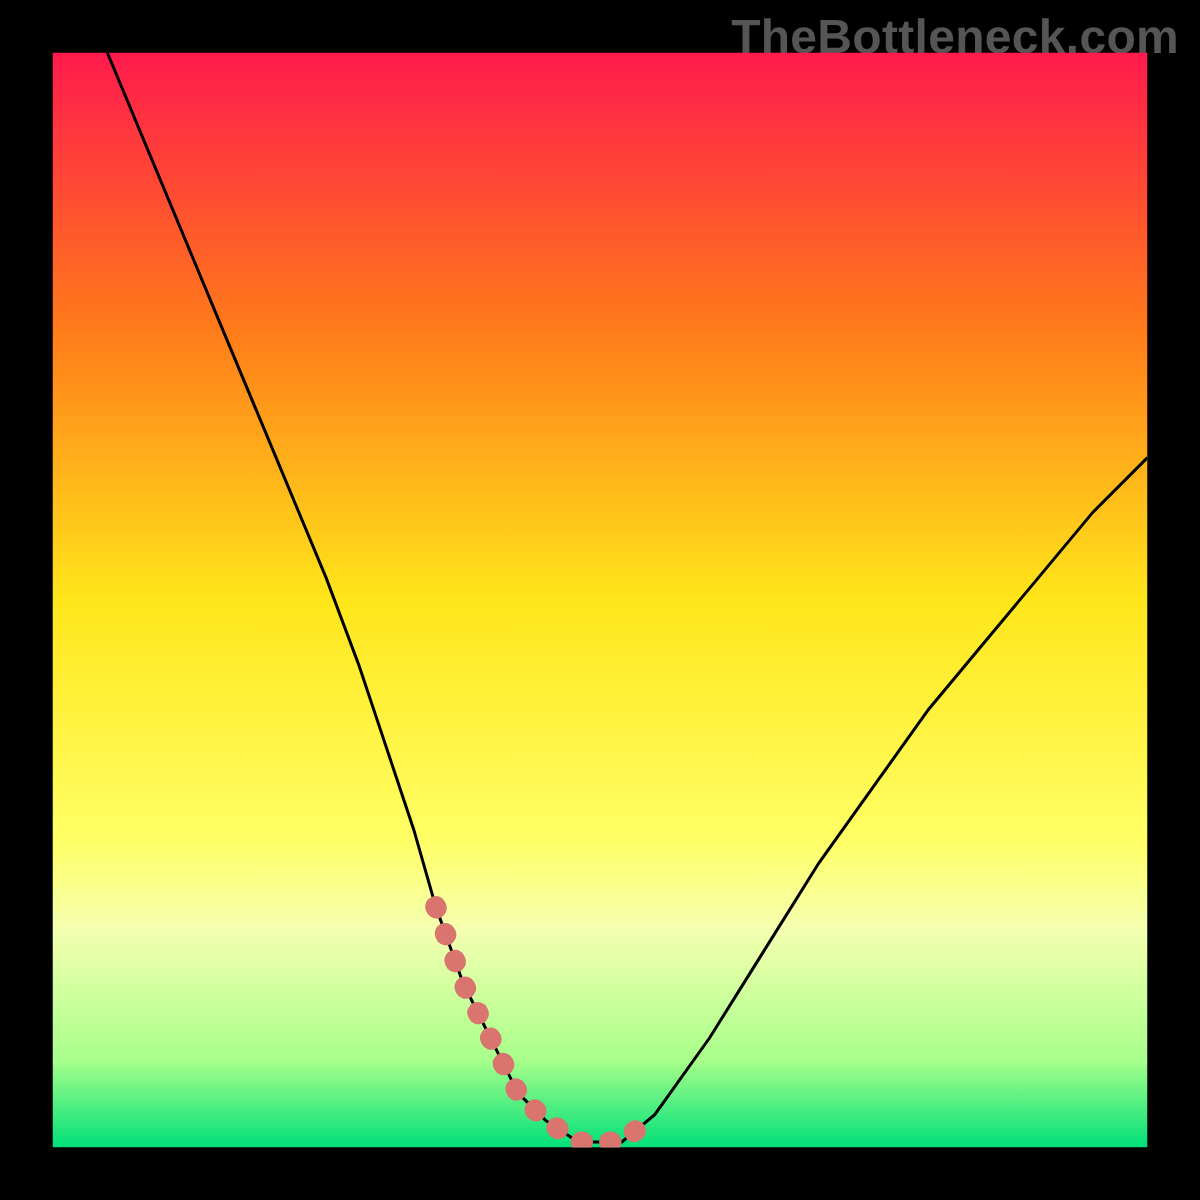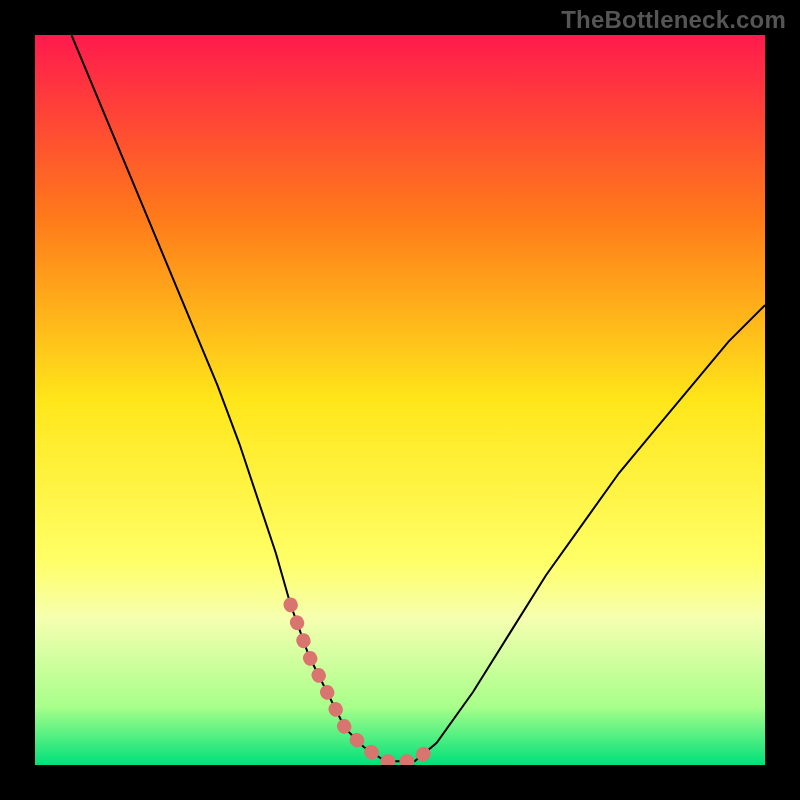--- a/index.html
+++ b/index.html
@@ -14,21 +14,21 @@
   .wrap {
     position: relative;
     width: 800px;
     height: 800px;
     background: #000;
   }
   .watermark {
     position: absolute;
     top: 6px;
     right: 14px;
-    font-size: 24px;
+    font-size: 32px;
     font-weight: 600;
     color: #555;
     letter-spacing: 0.2px;
     user-select: none;
   }
   .plot {
     position: absolute;
     left: 35px;
     top: 35px;
     width: 730px;

